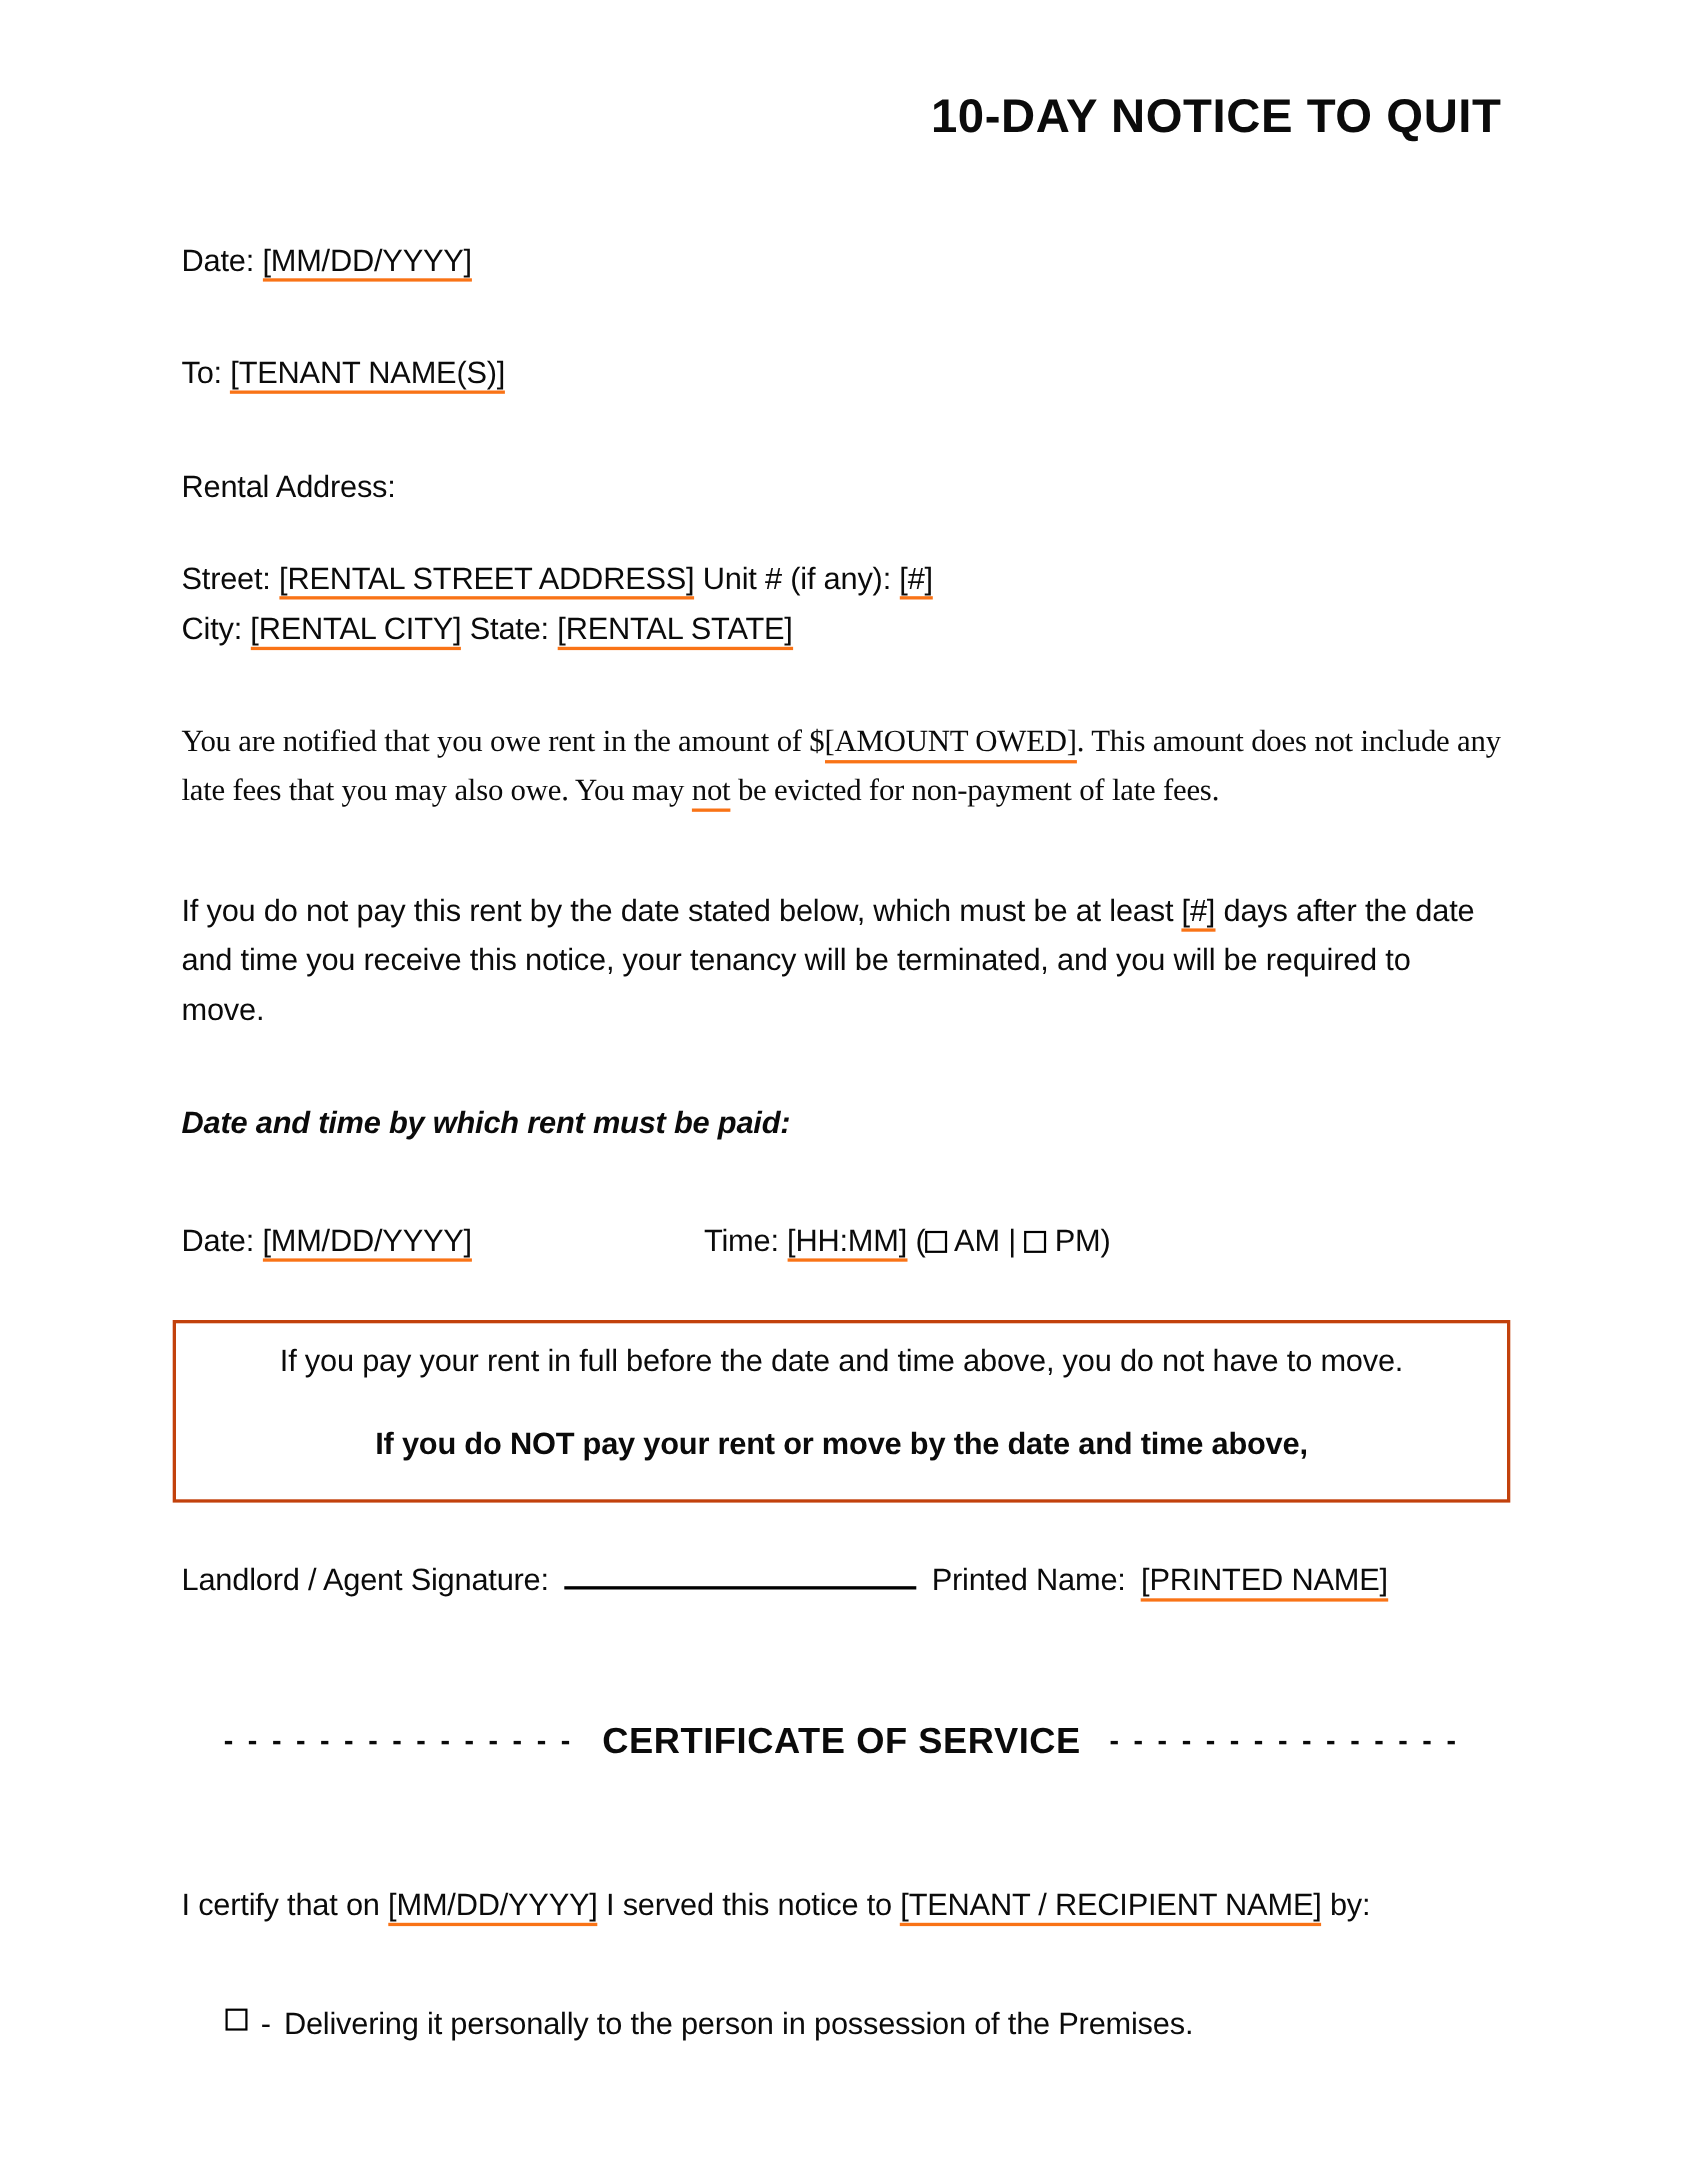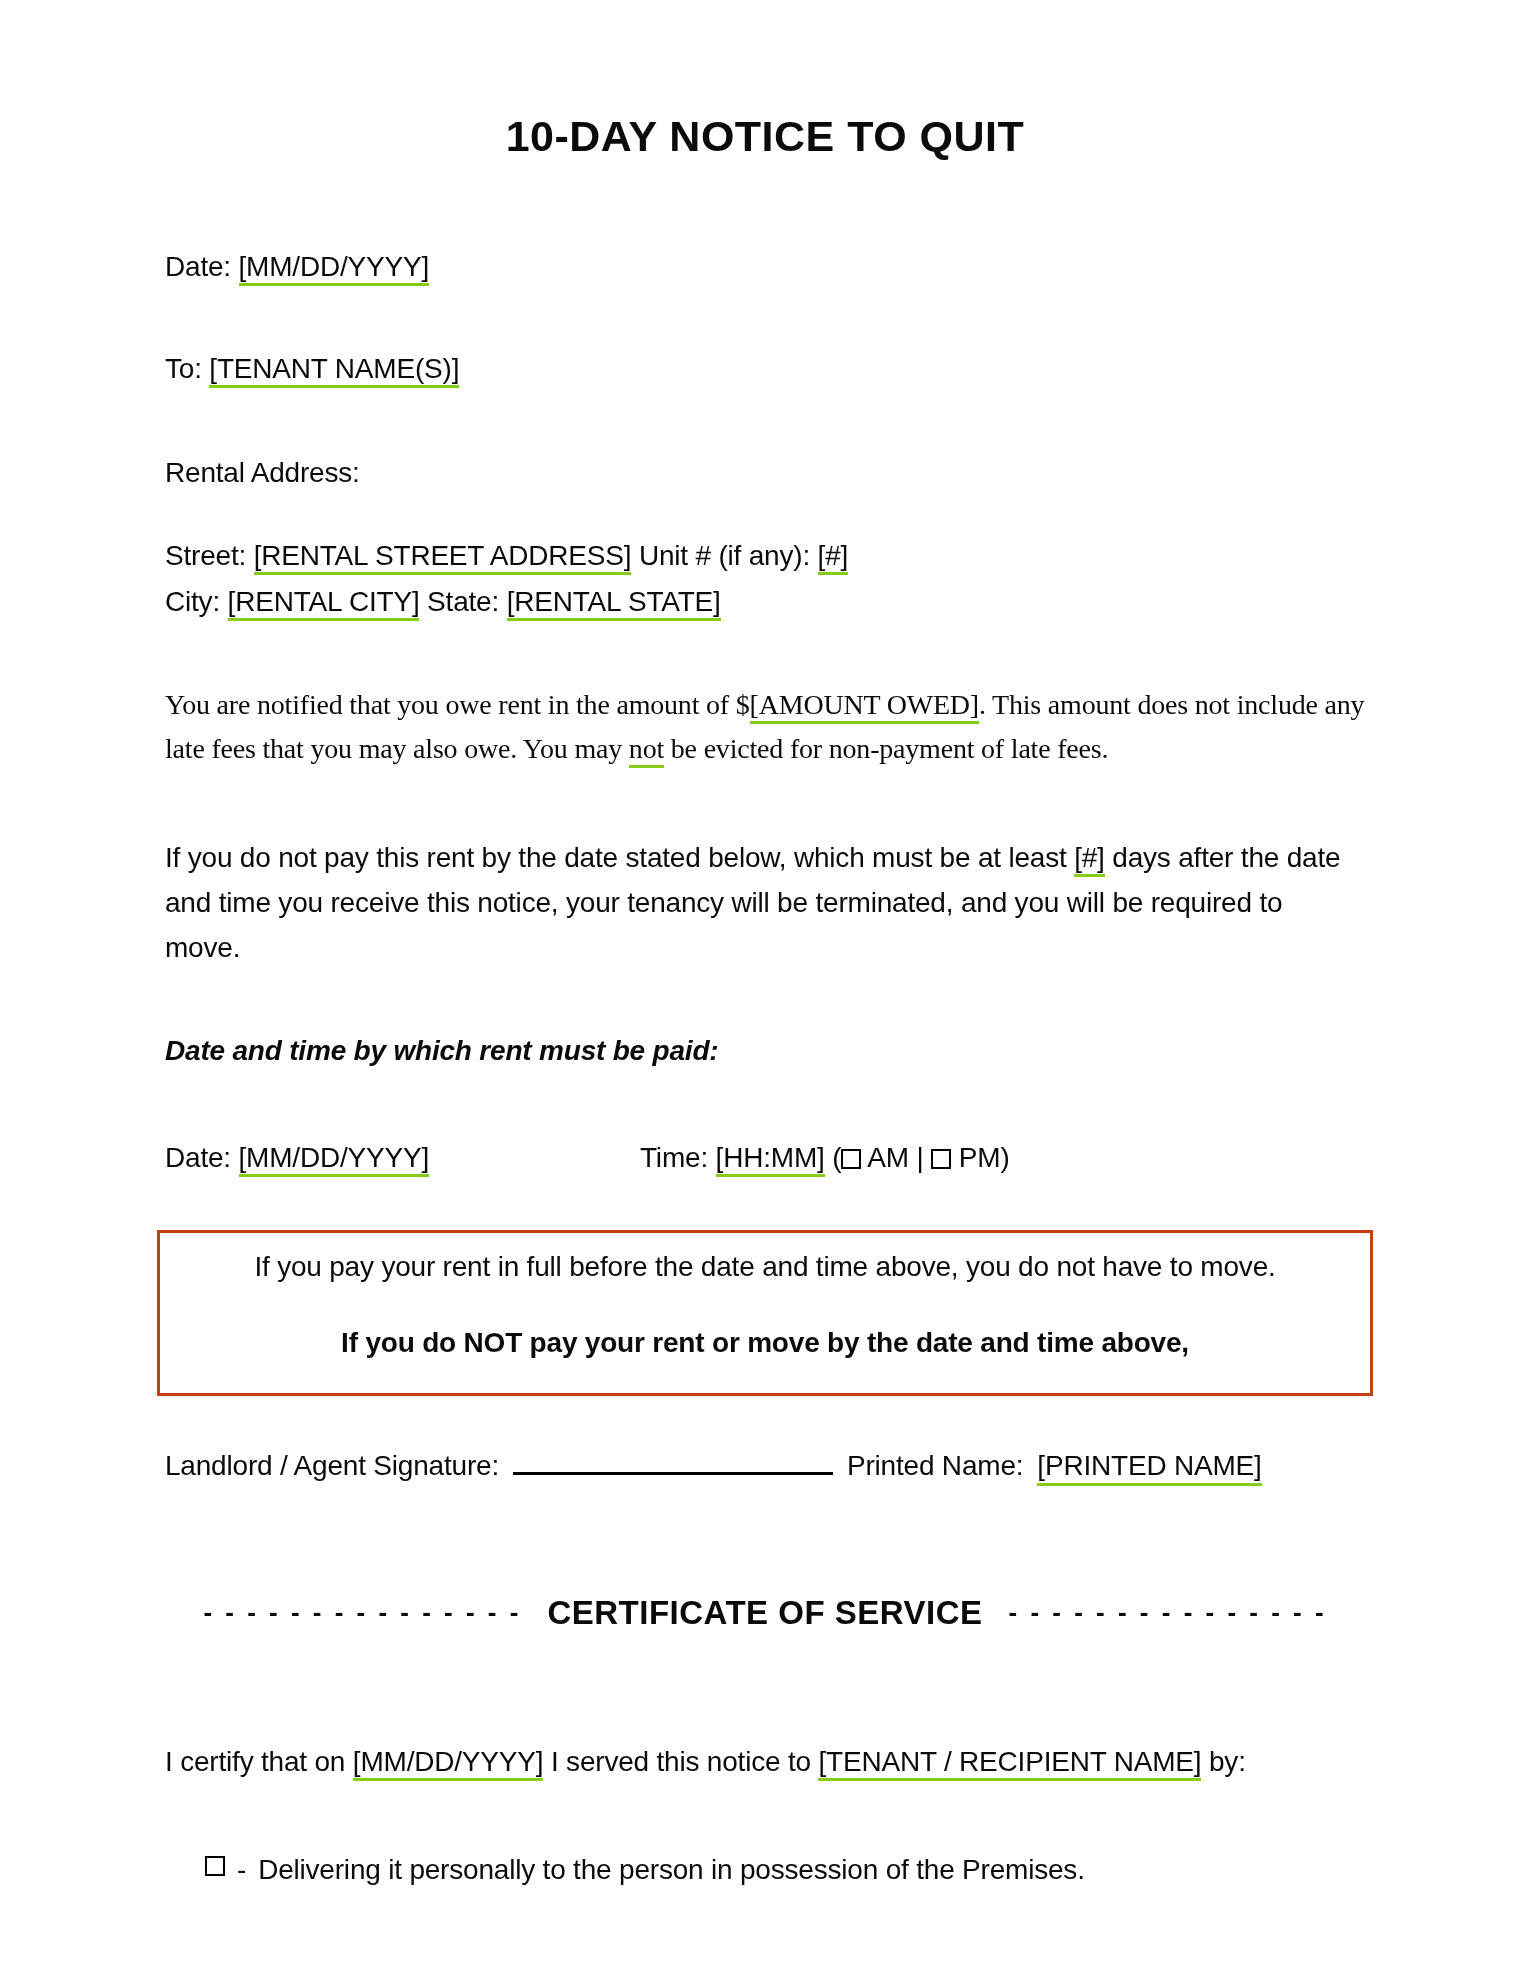--- a/index.html
+++ b/index.html
@@ -3,25 +3,25 @@
 <meta charset="utf-8">
 <style>
   html,body{margin:0;padding:0;background:#ffffff;}
   .page{
     width:1530px;height:1980px;box-sizing:border-box;
     padding:0 165px;background:#ffffff;color:#0b0b0b;
     font-family:"Liberation Sans","DejaVu Sans",sans-serif;
     font-size:28px;letter-spacing:-0.2px;position:relative;overflow:hidden;
   }
   .title{
-    text-align:center;font-size:43px;font-weight:bold;letter-spacing:0.5px;
-    margin:0;padding-top:112px;
+    text-align:right;font-size:43px;font-weight:bold;letter-spacing:0.5px;
+    margin:0;padding-top:82px;
   }
   .row{margin-top:0;}
-  .u{border-bottom:3px solid #84cc16;padding-bottom:1px;}
+  .u{border-bottom:3px solid #f97316;padding-bottom:1px;}
   .para{line-height:1.6;}
   .blank{display:inline-block;border-bottom:3px solid #000;height:1em;vertical-align:baseline;}
   .blank-320{width:320px;}
   .cbx{display:inline-block;width:20px;height:20px;border:2px solid #000;background:#fff;vertical-align:-2px;box-sizing:border-box;}
   .deadline-row{display:flex;align-items:baseline;}
   .deadline-date{width:475px;flex:0 0 auto;}
   .notice-box{
     border:3px solid #c2410c;margin-top:56px;margin-left:-8px;margin-right:-8px;
     padding:18px 24px 34px;text-align:center;
   }

